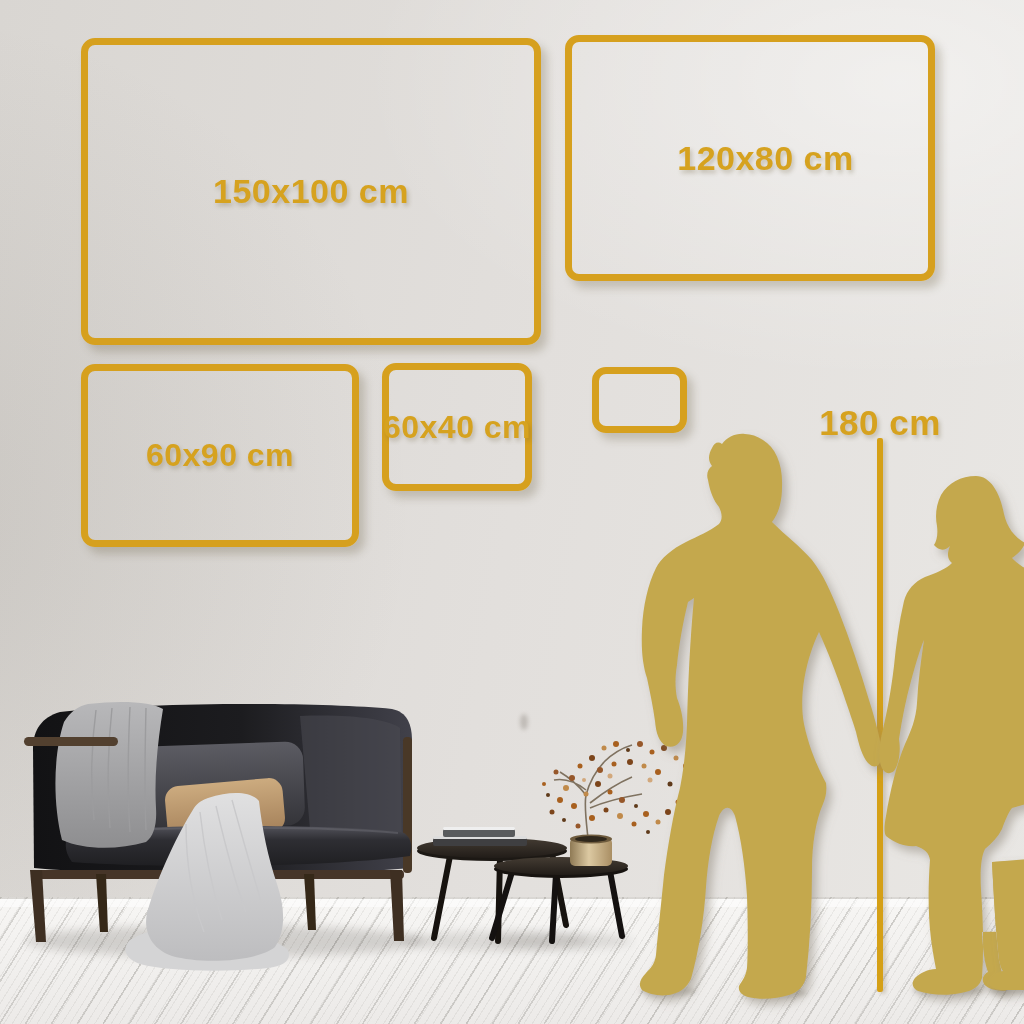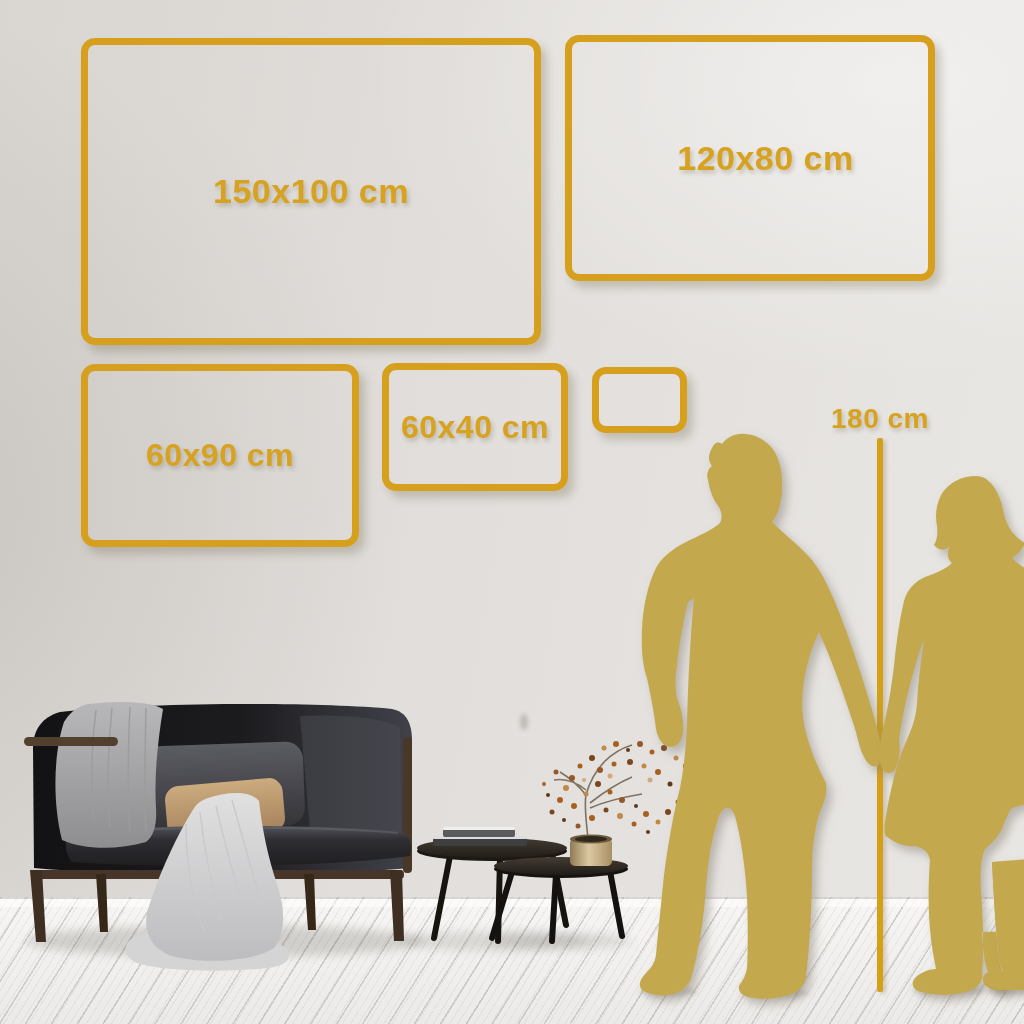--- a/index.html
+++ b/index.html
@@ -34,25 +34,25 @@
     color:#d6a21f;font-weight:bold;letter-spacing:.5px;
     text-shadow:2px 3px 4px rgba(110,95,60,.30);
     white-space:nowrap;
   }
   .frame-1{left:81px;top:38px;width:460px;height:307px;}
   .frame-1 .flabel{font-size:34px;}
   .frame-2{left:565px;top:35px;width:370px;height:246px;padding-left:31px;}
   .frame-2 .flabel{font-size:34px;}
   .frame-3{left:81px;top:364px;width:278px;height:183px;}
   .frame-3 .flabel{font-size:32px;}
-  .frame-4{left:382px;top:363px;width:186px;height:128px;}
+  .frame-4{left:382px;top:363px;width:150px;height:128px;}
   .frame-4 .flabel{font-size:32px;}
   .frame-5{left:592px;top:367px;width:95px;height:66px;}
   .label-30{position:absolute;left:590px;top:325px;width:200px;font-size:32px;text-align:left;}
-  .label-180{position:absolute;left:797px;top:403px;width:166px;font-size:28px;text-align:center;}
+  .label-180{position:absolute;left:797px;top:403px;width:166px;font-size:35px;text-align:center;}
   
   .overlay{position:absolute;inset:0;}
 </style>
 </head>
 <body>
 
 <div class="scene">
 
   <div class="wall"></div>
   <div class="floor"></div>

